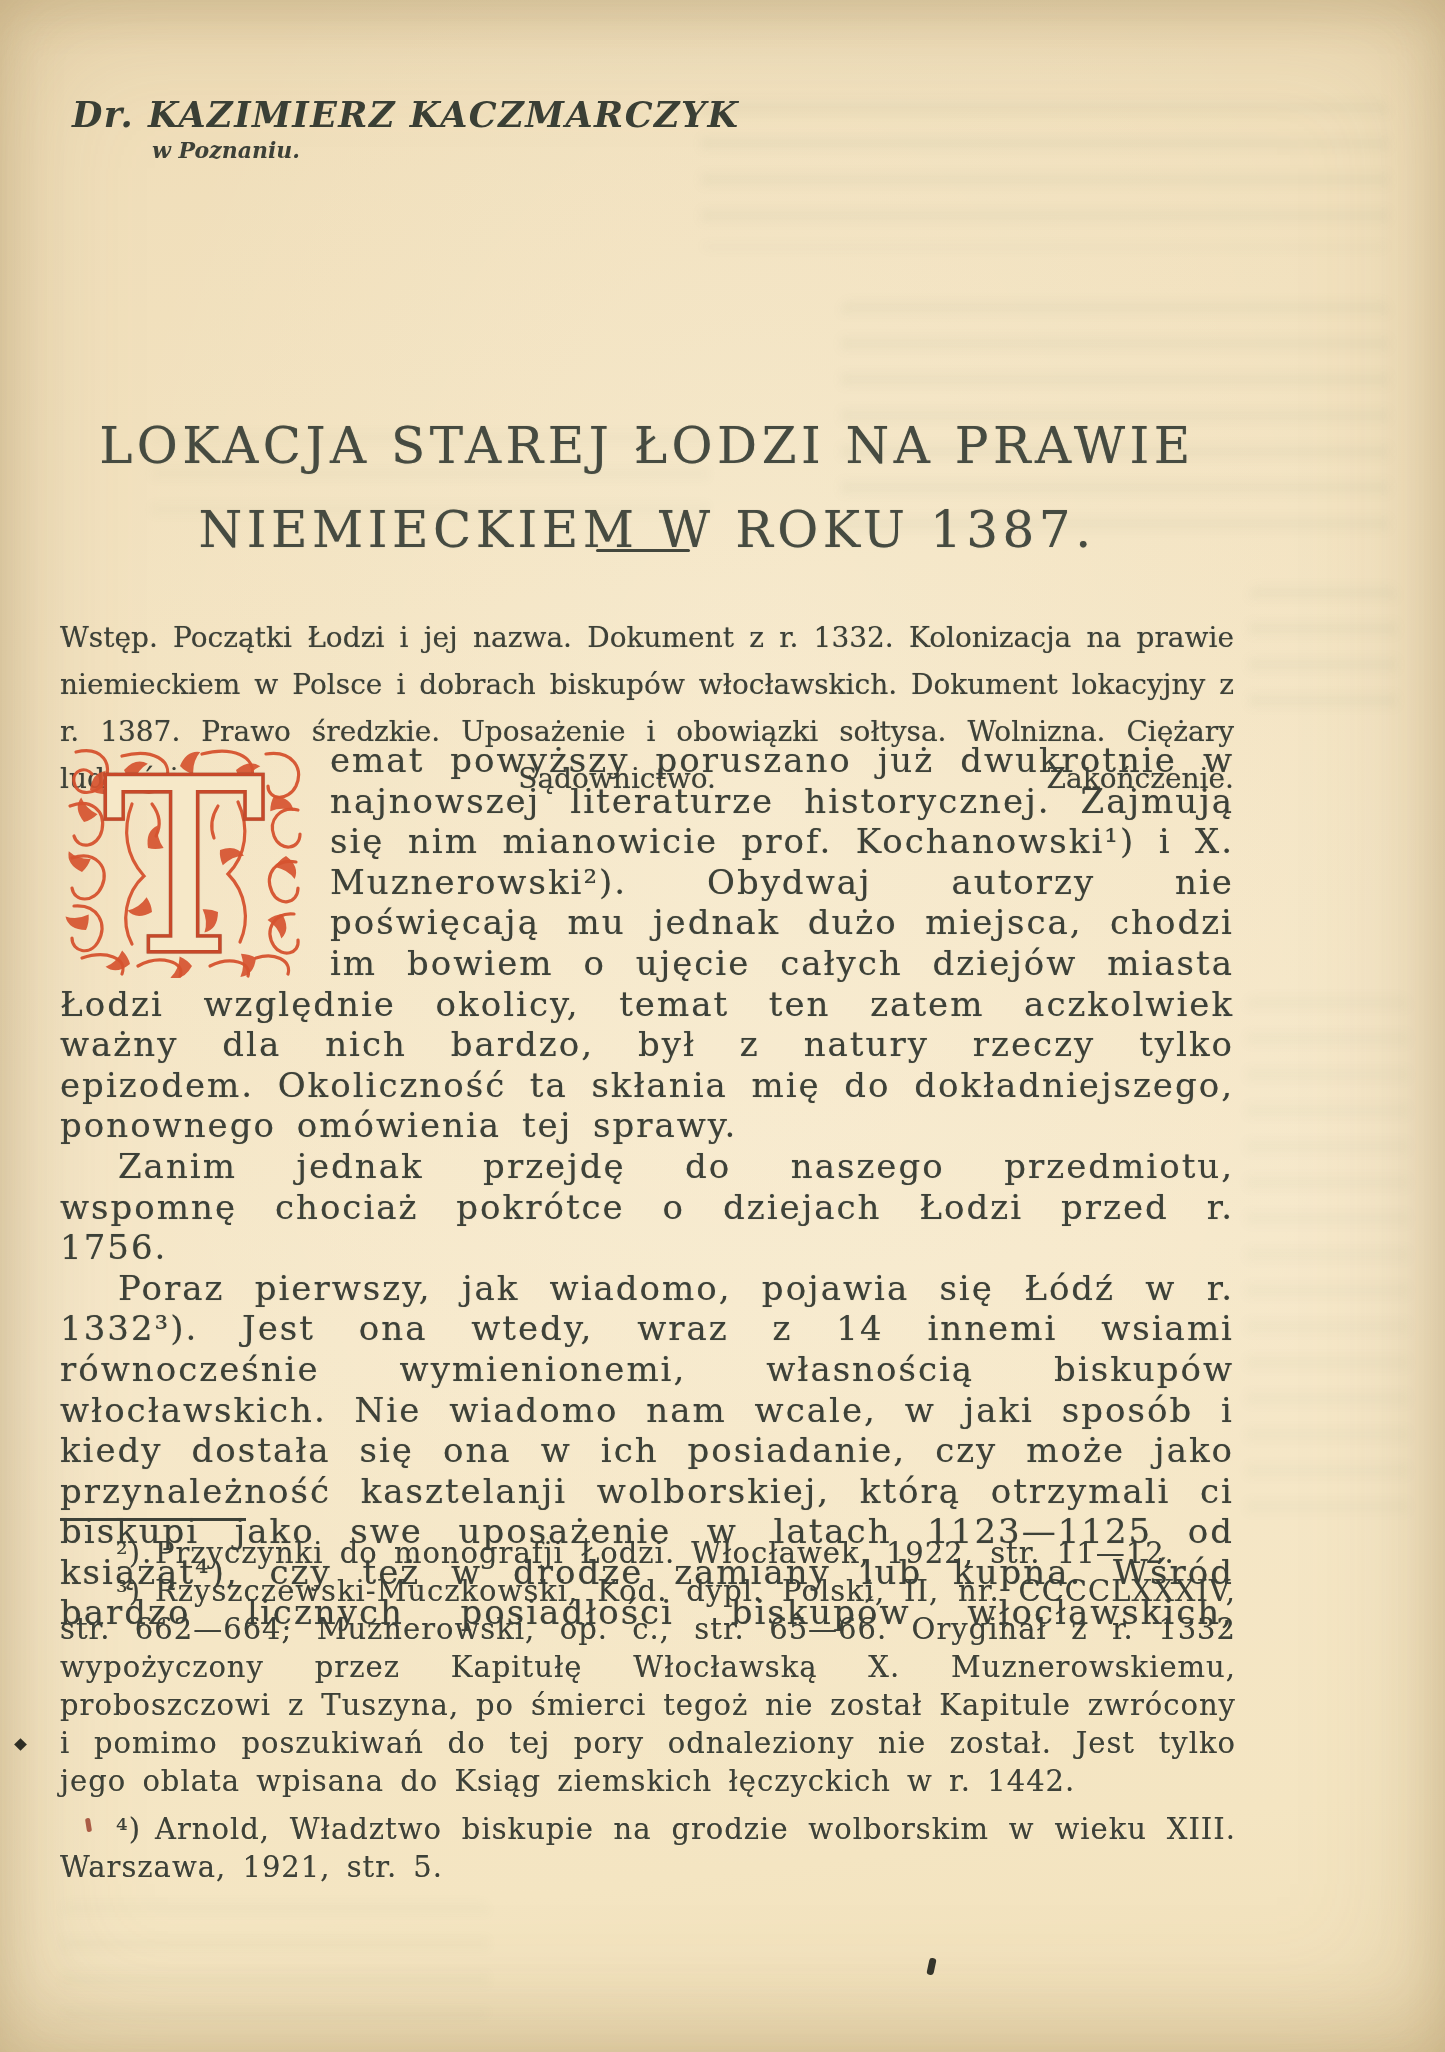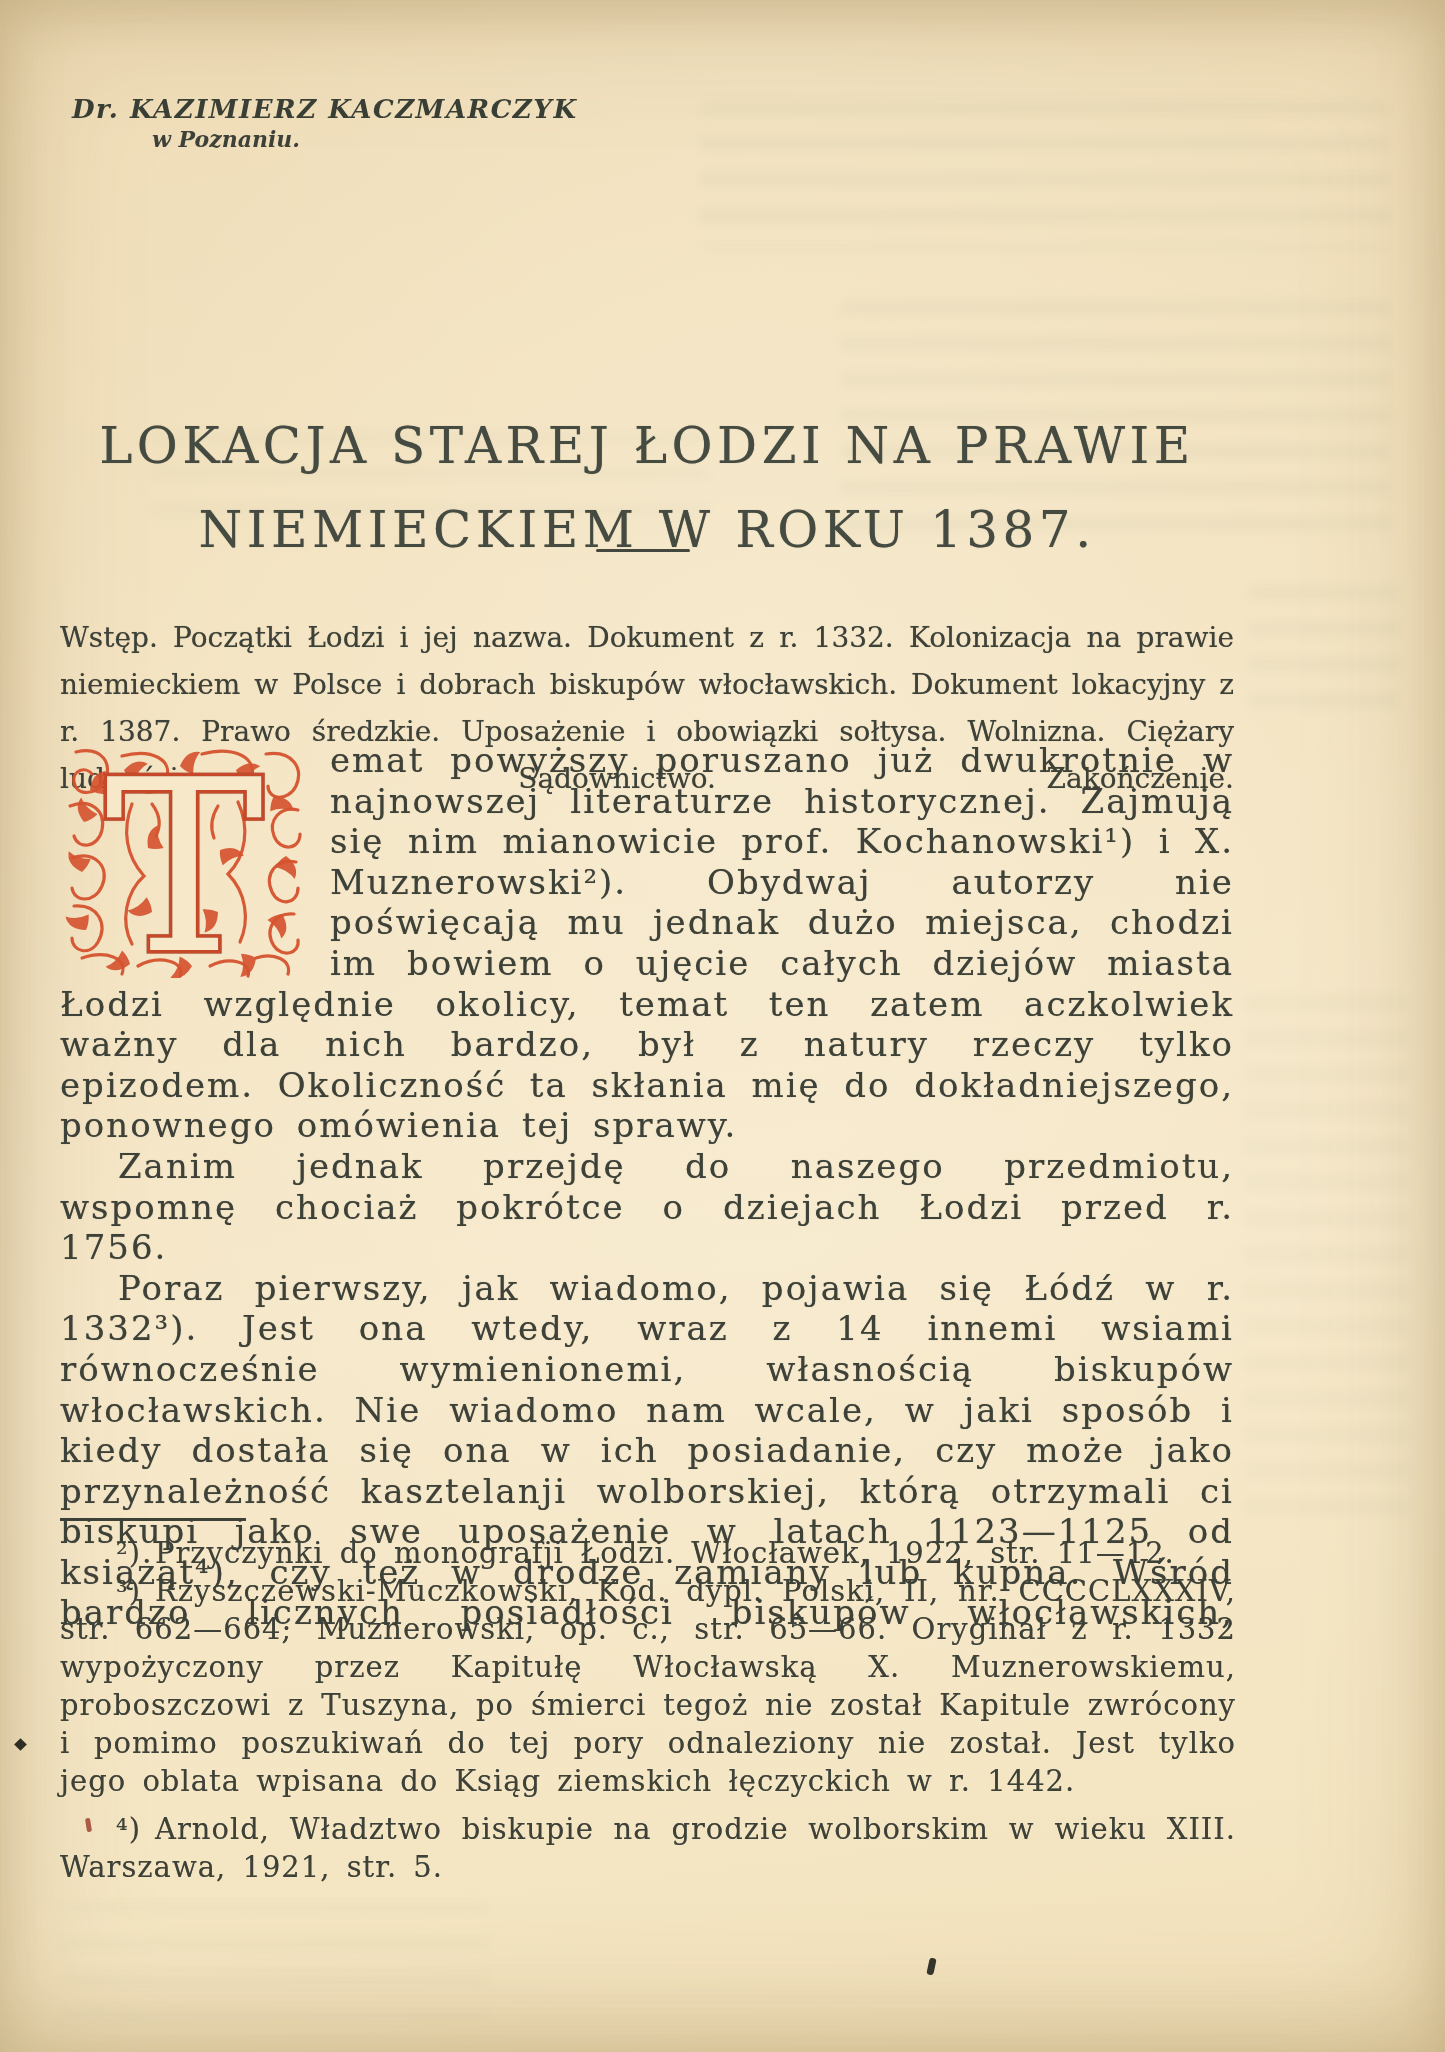--- a/index.html
+++ b/index.html
@@ -26,21 +26,21 @@
   }
   .gh1{left:700px;top:100px;width:690px;height:150px;}
   .gh2{left:840px;top:300px;width:550px;height:245px;}
   .gh3{left:150px;top:430px;width:560px;height:95px;opacity:.3;}
   .gh4{left:1248px;top:585px;width:150px;height:140px;}
   .gh5{left:1245px;top:995px;width:165px;height:540px;opacity:.4;}
   .gh6{left:60px;top:1900px;width:430px;height:120px;opacity:.3;}
 
   .author{position:absolute;left:72px;top:94px;}
   .author-name{
-    font-size:26px;font-style:italic;font-weight:bold;
+    font-size:35px;font-style:italic;font-weight:bold;
     letter-spacing:1.5px;color:#3a3f35;white-space:nowrap;
   }
   .author-role{font-size:29px;font-style:italic;font-weight:bold;margin-top:12px;line-height:38px;white-space:nowrap;}
   .author-place{font-size:22px;font-style:italic;font-weight:bold;margin-left:80px;margin-top:2px;white-space:nowrap;}
 
   .title{position:absolute;left:60px;top:396px;width:1174px;text-align:center;color:#464b41;}
   .title-line{font-size:50px;font-weight:400;letter-spacing:4.5px;line-height:58px;white-space:nowrap;
     text-shadow:0 0 .8px rgba(70,75,65,.55);}
   .title-line2{margin-top:26px;}
   .title-rule{position:absolute;left:596px;top:549px;width:94px;height:3px;background:#43473d;border-radius:2px;}

